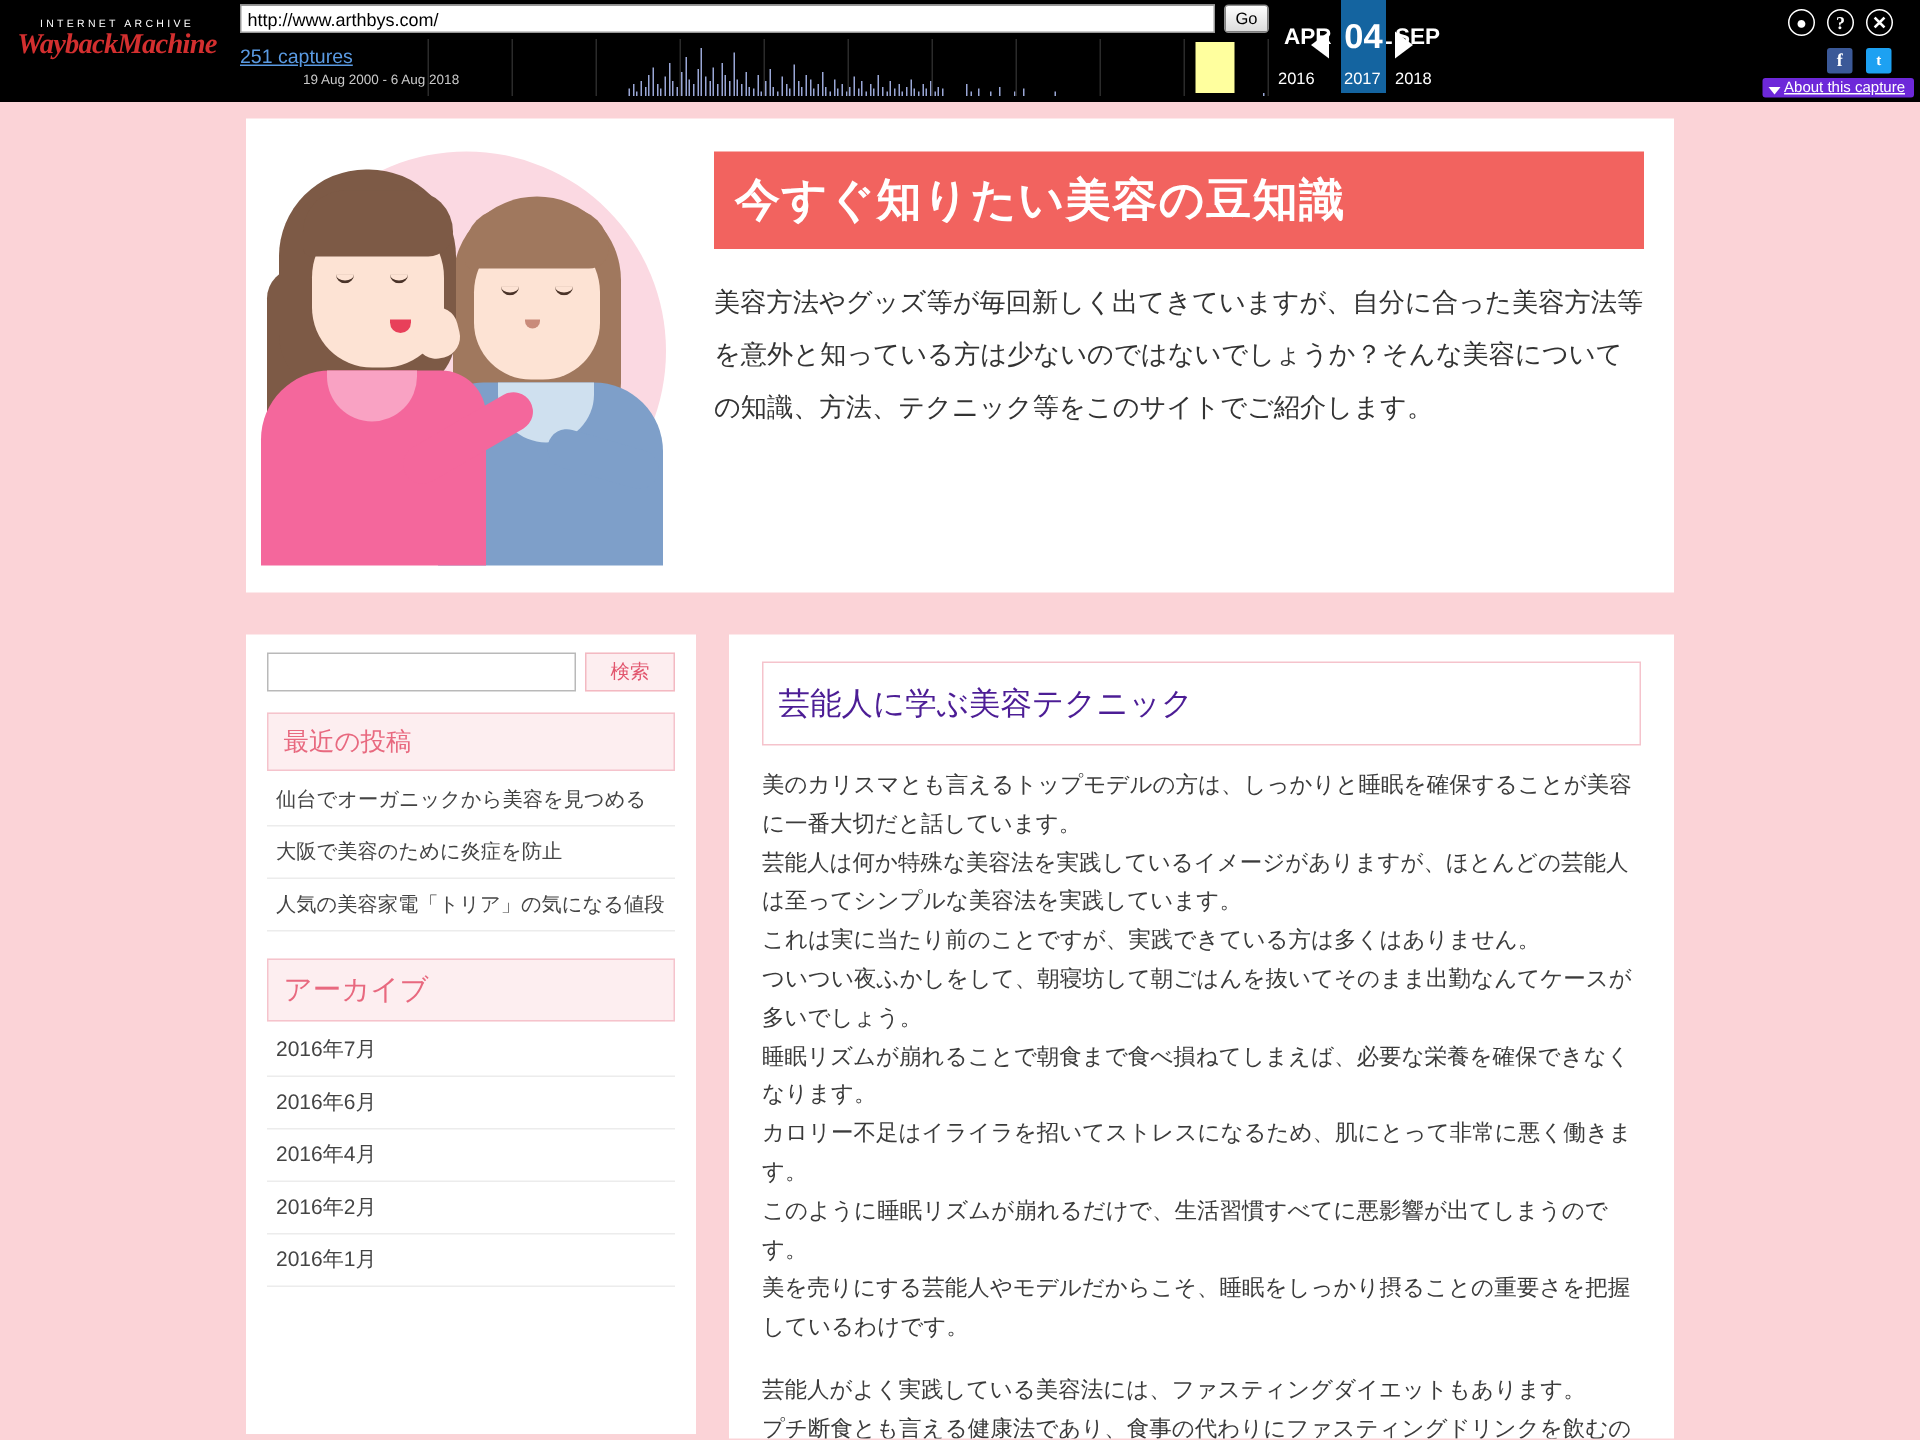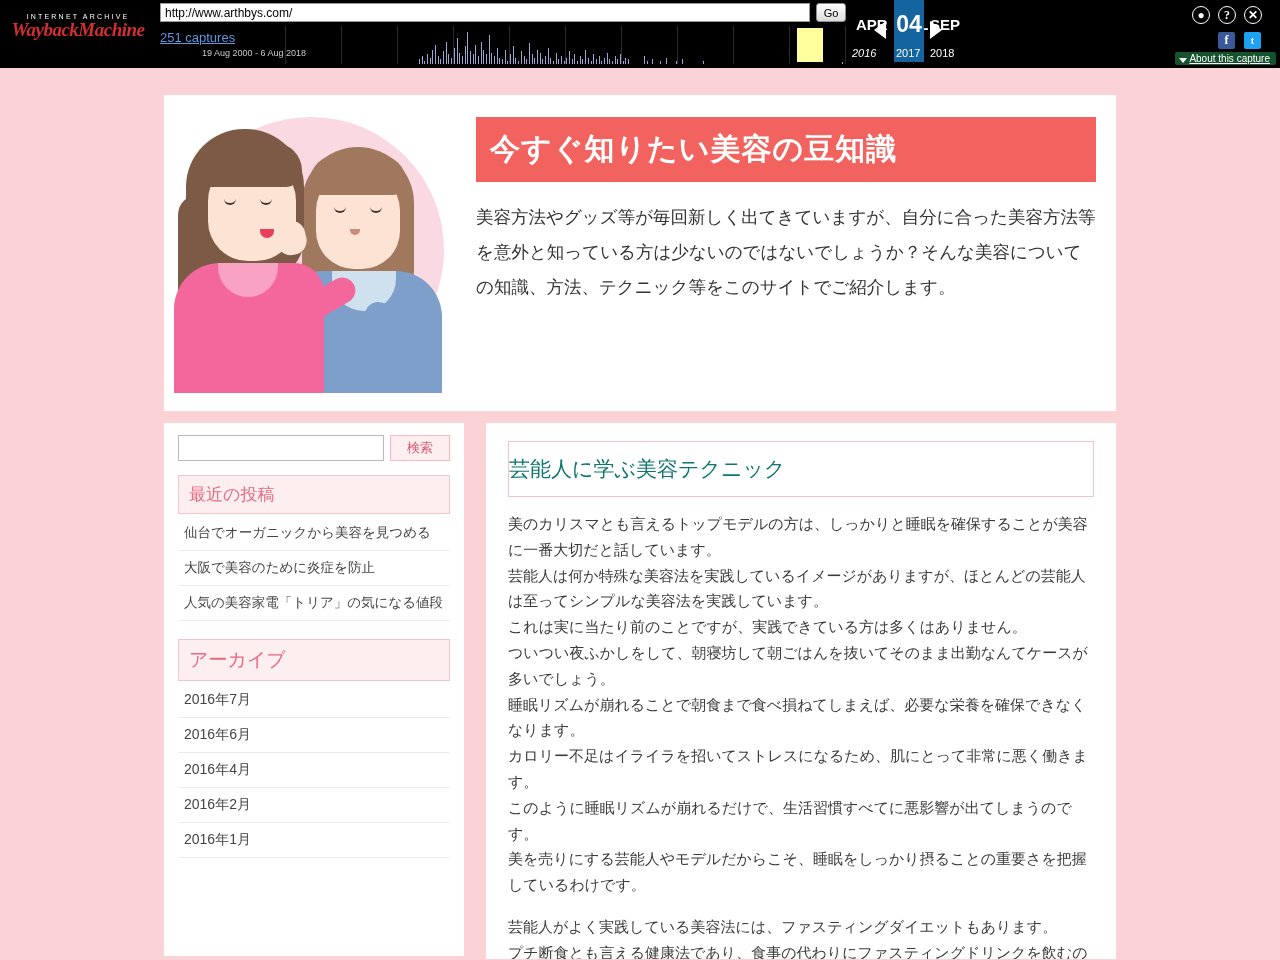--- a/index.html
+++ b/index.html
@@ -85,21 +85,21 @@
   #wb-datenav {
     position: absolute; left: 852px; top: 0px;
     height: 64px; width: 110px;
     color: #fff; font-size: 12px;
   }
   .mon { position: absolute; top: 16px; font-size: 15px; font-weight: bold; }
   .mon.apr { left: 4px; }
   .mon.jul { left: 48px; color: #fff; }
   .mon.sep { left: 78px; }
   .yr { position: absolute; top: 47px; font-size: 11px; }
-  .yr.y2016 { left: 0px; font-style: italic; }
+  .yr.y2016 { left: 0px; }
   .yr.y2017 { left: 44px; }
   .yr.y2018 { left: 78px; }
   #wb-daybox {
     position: absolute; left: 42px; top: 0px;
     width: 30px; height: 62px;
     background: #1464a0;
     text-align: center;
   }
   #wb-daybox .d {
     margin-top: 13px; font-size: 23px; font-weight: bold; line-height: 22px; color: #fff;
@@ -130,21 +130,21 @@
     position: absolute; top: 28px; width: 17px; height: 17px; border-radius: 2px;
     display: flex; align-items: center; justify-content: center;
     font-size: 12px; font-weight: bold; color: #fff; cursor: pointer;
     font-family: "Liberation Serif", serif;
   }
   #ico-fb { left: 26px; background: #3b5998; }
   #ico-tw { left: 52px; background: #1da1f2; font-size: 10px; }
   #wb-about {
     position: absolute; right: 4px; bottom: 2px;
     font-size: 10px; color: #fff;
-    background: #14532d;
+    background: #6d28d9;
     padding: 1px 6px 1px 14px;
     border-radius: 2px;
     cursor: pointer;
   }
   #wb-about .caret {
     position: absolute; left: 4px; top: 6px;
     width: 0; height: 0;
     border-left: 4px solid transparent;
     border-right: 4px solid transparent;
     border-top: 5px solid #fff;
@@ -152,21 +152,21 @@
   #wb-about span.t { text-decoration: underline; }
 
   
   #page {
     width: 1280px; height: 891px;
     background: #fbd3d7;
     overflow: hidden;
     position: relative;
   }
   #hero {
-    position: absolute; left: 164px; top: 27px;
+    position: absolute; left: 164px; top: 11px;
     width: 952px; height: 316px;
     background: #fff;
     display: flex;
   }
   #hero-img {
     width: 292px; height: 316px;
     position: relative;
     flex: none;
     overflow: hidden;
   }
@@ -297,23 +297,23 @@
 
   #main {
     position: absolute; left: 322px; top: 0;
     width: 630px;
     background: #fff;
     padding: 18px 22px 20px 22px;
     min-height: 533px;
   }
   #article-title {
     border: 1px solid #f5c3cc;
-    color: #0f766e;
+    color: #4c1d95;
     font-size: 21px;
-    padding: 13px 0;
+    padding: 13px 10px;
     margin-bottom: 14px;
   }
   .para {
     font-size: 15px;
     line-height: 1.72;
     color: #3b3b3b;
     margin: 0 0 0 0;
   }
   .para.gap { margin-top: 16px; }
 </style>

